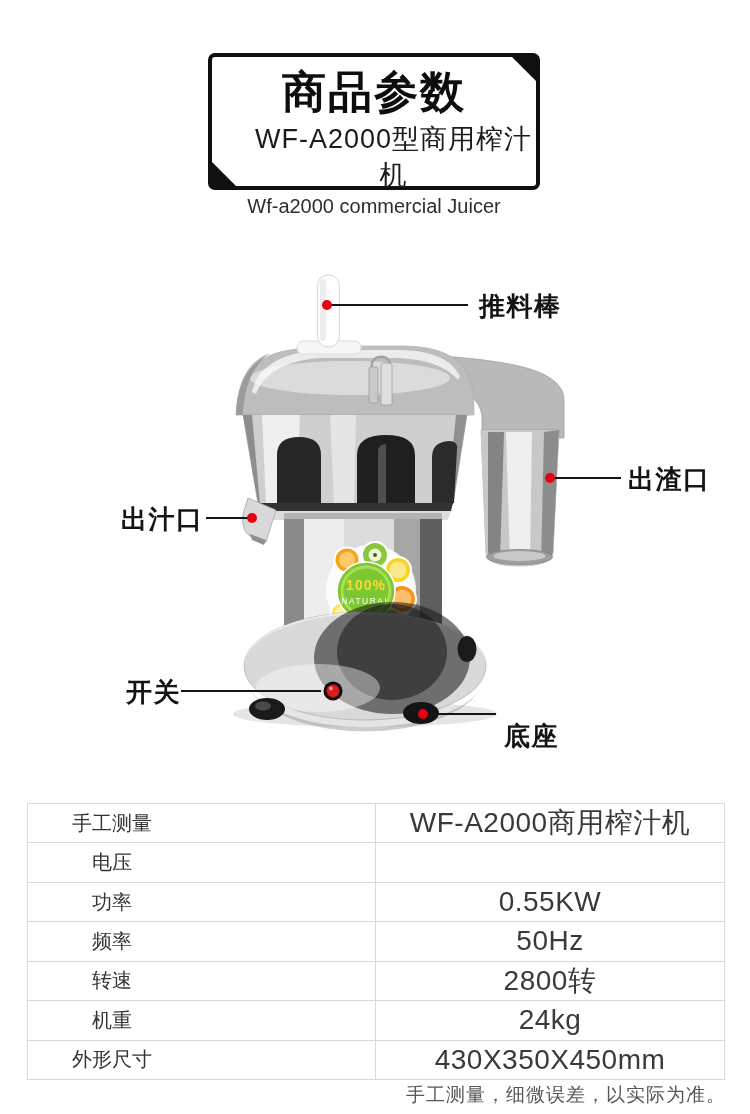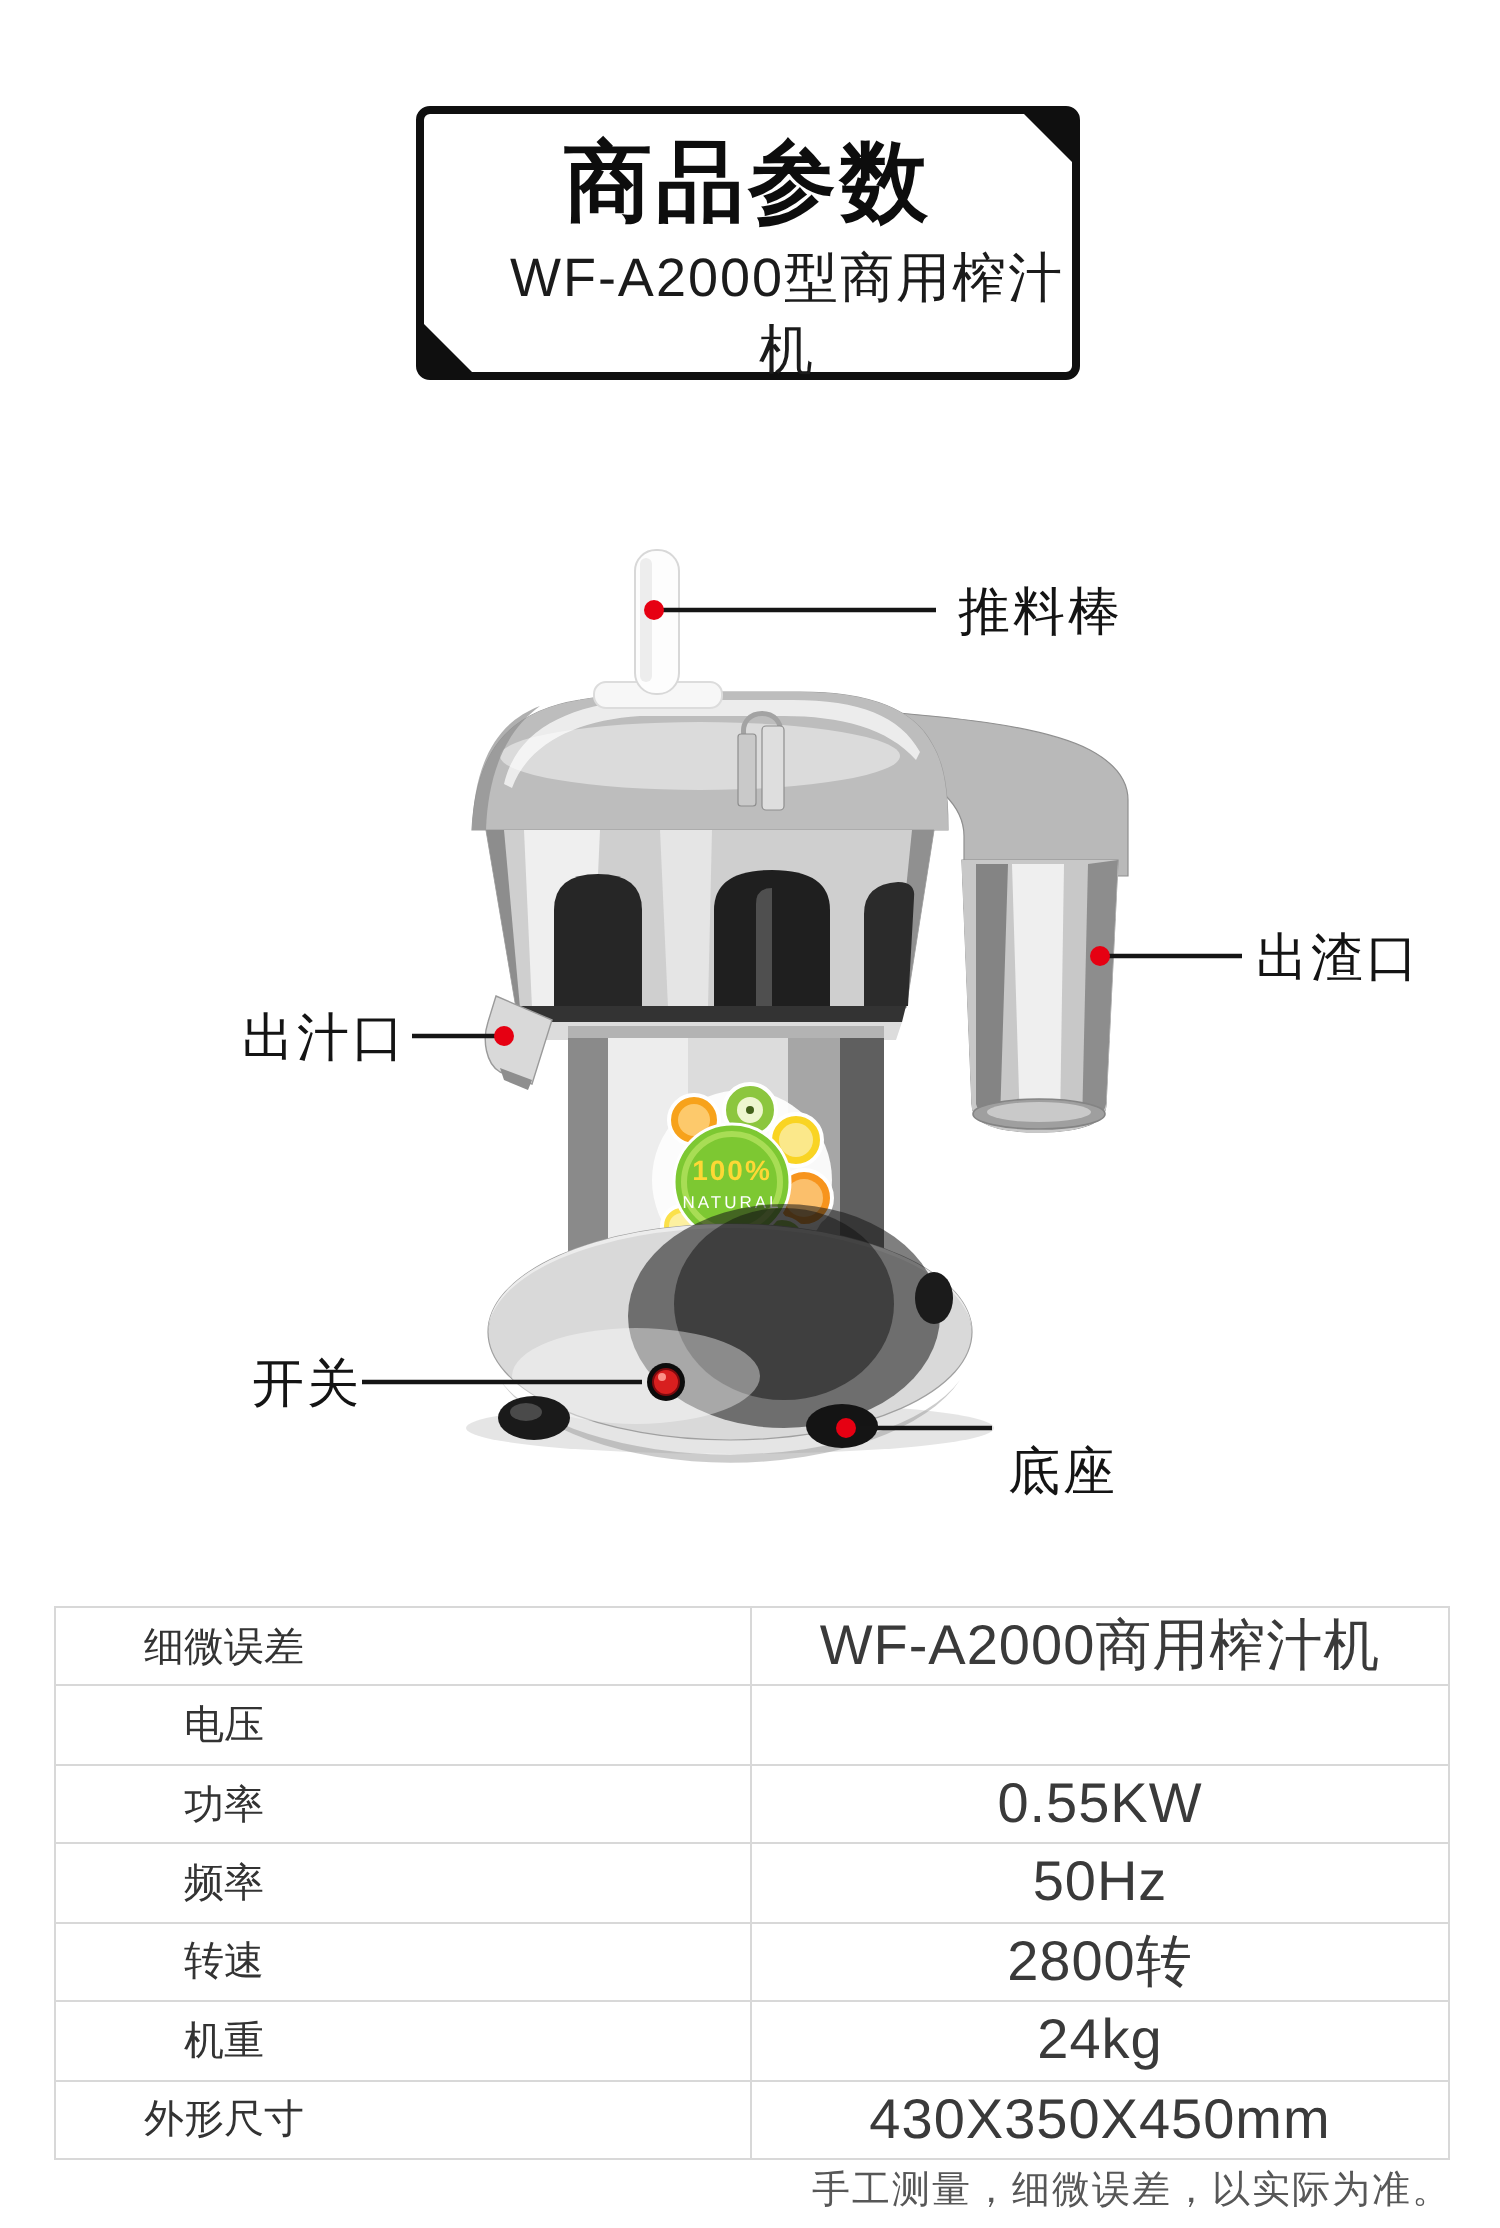--- a/index.html
+++ b/index.html
@@ -18,21 +18,21 @@
   .fold-bl{position:absolute;bottom:-1px;left:-1px;width:0;height:0;
     border-bottom:26px solid #0f0f0f;border-right:26px solid transparent;}
   .title-main{font-size:44px;font-weight:800;color:#0d0d0d;margin-top:10px;
     letter-spacing:2px;line-height:1.15;}
   .title-cn{font-size:27px;color:#1b1b1b;margin-top:3px;font-weight:500;letter-spacing:1px;padding-left:39px;}
   .title-en{font-size:20px;color:#2e2e2e;margin-top:2px;}
   
   .figure-svg{position:absolute;left:0;top:255px;}
   .callout{
     position:absolute;transform:translateY(-50%);font-size:26px;color:#141414;
-    letter-spacing:1.5px;white-space:nowrap;font-weight:400;
+    letter-spacing:1.5px;white-space:nowrap;font-weight:700;
   }
   
   .spec-table{
     position:absolute;left:27px;top:803px;width:698px;height:277px;
     box-sizing:border-box;border:1px solid #d8d8d8;background:#fff;
     display:flex;flex-direction:column;
   }
   .spec-row{flex:1;display:flex;border-bottom:1px solid #d8d8d8;}
   .spec-row:last-child{border-bottom:none;}
   .spec-label{width:348px;box-sizing:border-box;border-right:1px solid #d8d8d8;
@@ -44,20 +44,21 @@
   .note{position:absolute;top:1082px;right:24px;font-size:19px;color:#575757;letter-spacing:1px;}
 </style>
 </head>
 <body>
 
 <div class="title-card">
   <div class="fold-tr"></div>
   <div class="fold-bl"></div>
   <div class="title-main">商品参数</div>
   <div class="title-cn">WF-A2000型商用榨汁机</div>
+  <div class="title-en">Wf-a2000 commercial Juicer</div>
 </div>
 
 <svg class="figure-svg" width="750" height="490" viewBox="0 255 750 490" xmlns="http://www.w3.org/2000/svg">
   <defs>
     <linearGradient id="rodGrad" x1="0" y1="0" x2="1" y2="0">
       <stop offset="0" stop-color="#e6e6e6"></stop>
         <stop offset="0.4" stop-color="#ffffff"></stop>
       <stop offset="1" stop-color="#d7d7d7"></stop>
     </linearGradient>
     <linearGradient id="domeGrad" x1="0" y1="0" x2="0" y2="1">
@@ -272,21 +273,21 @@
 
 <div class="callout" style="left:479px;top:306px;">推料棒</div>
 <div class="callout" style="left:628px;top:479px;">出渣口</div>
 <div class="callout" style="left:121px;top:519px;">出汁口</div>
 <div class="callout" style="left:126px;top:692px;">开关</div>
 <div class="callout" style="left:504px;top:736px;">底座</div>
 
 <div class="spec-table">
   <div class="spec-row">
     <div class="spec-label">
-        <span>细微误差</span>
+        <span>手工测量</span>
       </div>
     <div class="spec-value">WF-A2000商用榨汁机</div>
   </div>
   <div class="spec-row">
     <div class="spec-label">
         <span>电压</span>
       </div>
   </div>
   <div class="spec-row">
     <div class="spec-label">

